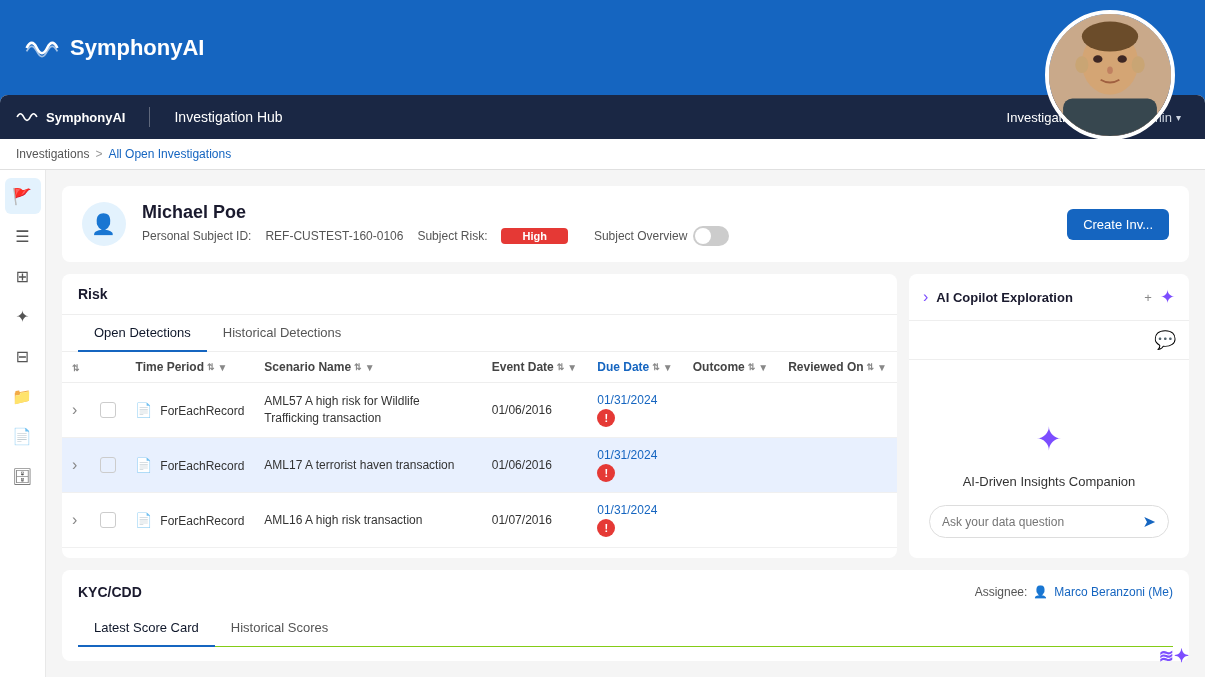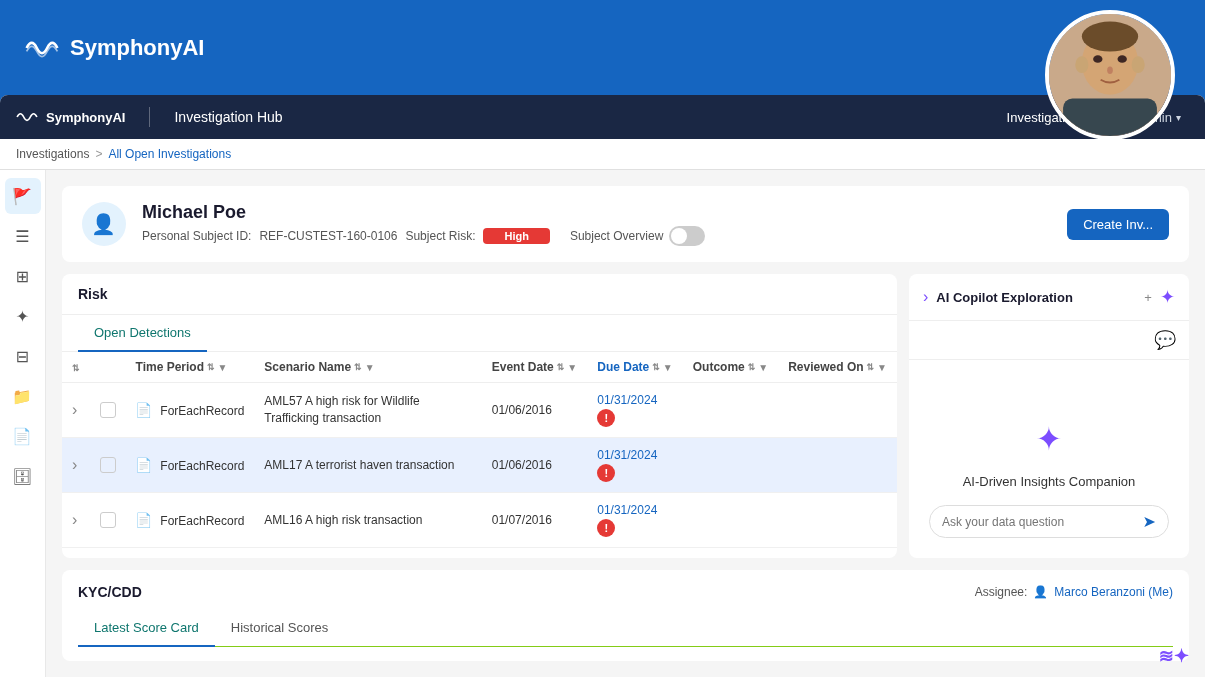--- a/index.html
+++ b/index.html
@@ -203,21 +203,21 @@
       font-size: 18px;
       font-weight: 600;
       color: #1a1a2e;
     }
     .profile-meta {
       font-size: 12px;
       color: #555;
       margin-top: 3px;
       display: flex;
       align-items: center;
-      gap: 8px;
+      gap: 14px;
     }
     .risk-badge {
       background: #e53935;
       color: white;
       font-size: 11px;
       font-weight: 600;
       padding: 2px 21px;
       border-radius: 4px;
     }
     .subject-overview-toggle {
@@ -286,21 +286,21 @@
     }
     .tab {
       padding: 10px 16px;
       font-size: 13px;
       color: #555;
       cursor: pointer;
       border-bottom: 2px solid transparent;
       margin-bottom: -1px;
     }
     .tab.active {
-      color: #0f766e;
+      color: #0f172a;
       border-bottom-color: #1565c0;
       font-weight: 500;
     }
 
     
     .detections-table {
       width: 100%;
       border-collapse: collapse;
       font-size: 12px;
     }
@@ -564,20 +564,23 @@
           <button class="create-btn">Create Inv...</button>
         </div>
 
         <div class="risk-section">
 
           <div class="risk-panel">
             <div class="risk-panel-header">Risk</div>
             <div class="tabs-row">
               <div class="tab active">
                 <span>Open Detections</span>
+              </div>
+              <div class="tab">
+                <span>Historical Detections</span>
               </div>
             </div>
             <table class="detections-table">
               <thead>
                 <tr>
                   <th><span class="col-sort">
                         <span class="sort-icon">⇅</span>
                       </span></th>
                   <th></th>
                   <th>

